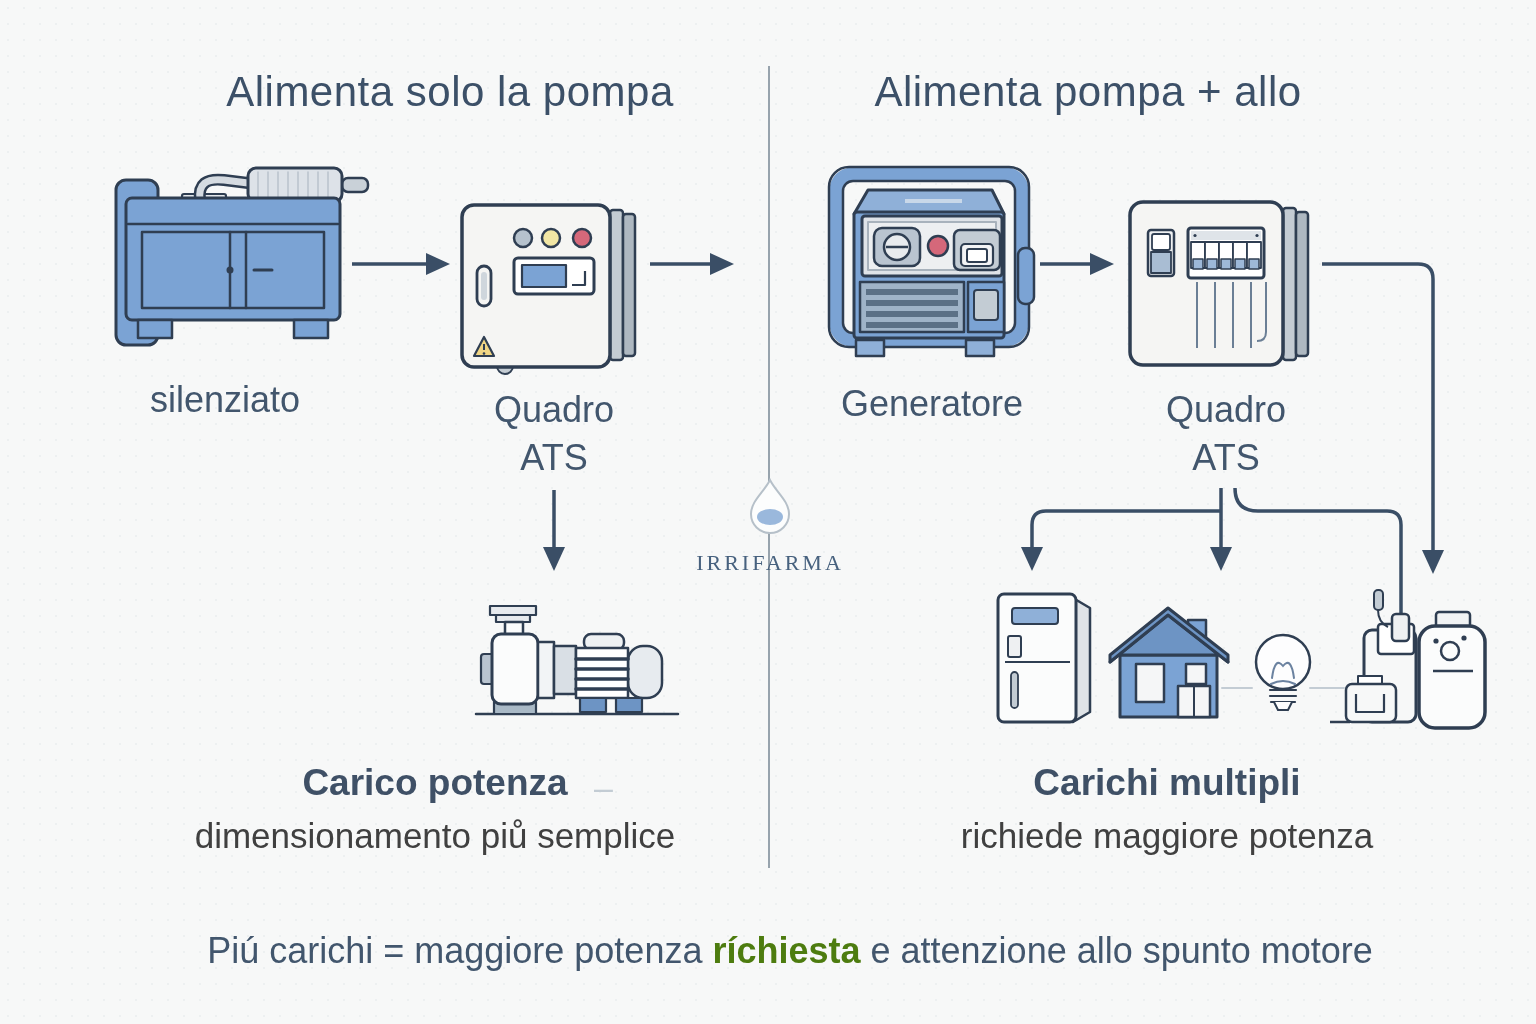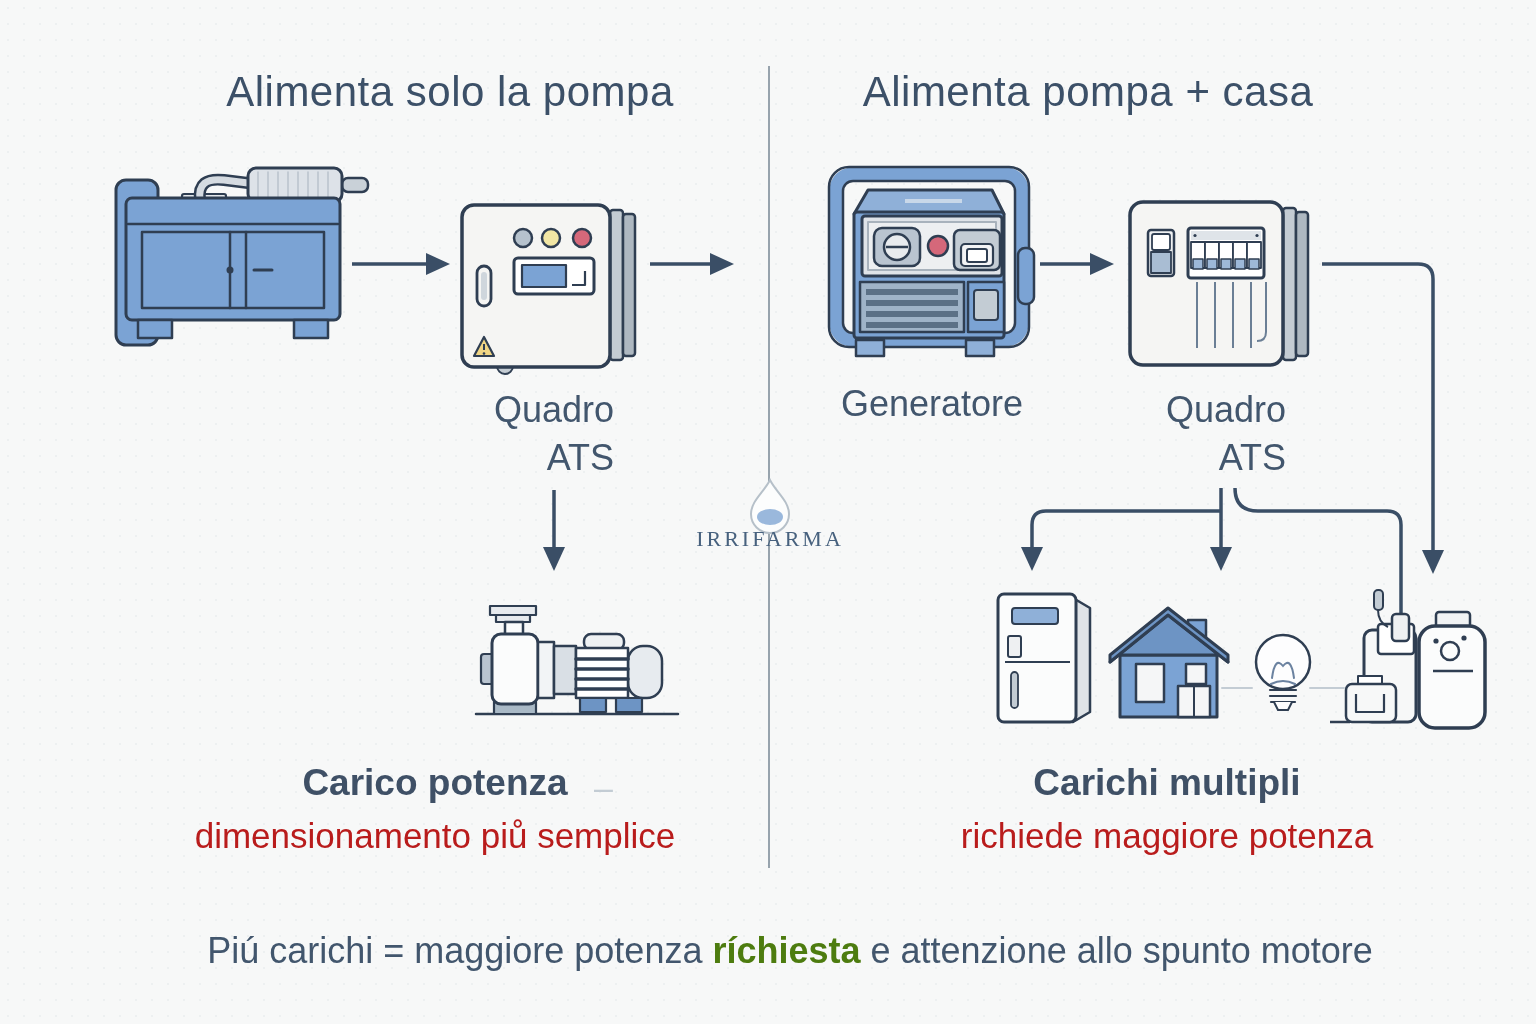--- a/index.html
+++ b/index.html
@@ -5,30 +5,30 @@
   html,body{margin:0;padding:0;}
   body{
     width:1536px;height:1024px;position:relative;overflow:hidden;
     background-color:#f7f8f8;
     background-image:radial-gradient(#edf0f1 1px, transparent 1px);
     background-size:16px 16px;
     font-family:"Liberation Sans","DejaVu Sans",sans-serif;
     color:#3d5168;
   }
   .abs{position:absolute;}
-  .ctr{transform:translateX(-50%);text-align:right;}
+  .ctr{transform:translateX(-50%);text-align:center;}
   .title{font-size:42px;font-weight:400;letter-spacing:0.5px;color:#3c5068;white-space:nowrap;}
   .lbl{font-size:36px;font-weight:400;color:#42566d;line-height:1.32;white-space:nowrap;}
   .result-title{font-size:37px;font-weight:600;color:#3f5066;white-space:nowrap;}
-  .result-sub{font-size:35px;font-weight:400;color:#b91c1c;white-space:nowrap;}
+  .result-sub{font-size:35px;font-weight:400;color:#404040;white-space:nowrap;}
   .dash{font-size:34px;color:#c3ccd4;font-weight:400;}
   .footer{font-size:36px;font-weight:400;color:#42566d;white-space:pre;}
   .footer b{font-weight:700;color:#4d7c0f;}
   .logo-text{font-family:"Liberation Serif","DejaVu Serif",serif;font-size:22px;letter-spacing:3px;
-    color:#47617e;font-weight:500;white-space:nowrap;}
+    color:#47617e;font-weight:500;white-space:nowrap;margin-top:24px;}
   svg{position:absolute;left:0;top:0;}
 </style>
 </head>
 <body>
 
 <svg width="1536" height="1024" viewBox="0 0 1536 1024">
 
   <line x1="769" y1="66" x2="769" y2="868" stroke="#97a3ad" stroke-width="2"></line>
 
   <g stroke-linejoin="round" stroke-linecap="round">
@@ -253,23 +253,24 @@
   </g>
 
   <g>
     <path d="M 770 480 C 764 492 751 501 751 514 A 19 19 0 0 0 789 514 C 789 501 776 492 770 480 Z" fill="#fcfdfd" stroke="#b6c0c9" stroke-width="2"></path>
     <ellipse cx="770" cy="517" rx="13" ry="8" fill="#8fb0d8" opacity="0.9"></ellipse>
     <path d="M 756 504 a 15 15 0 1 0 29 11 a 13 13 0 0 1 -29 -11 z" fill="#2f4e76"></path>
   </g>
 </svg>
 
 <div class="abs ctr title" style="left:450px;top:68px;">Alimenta solo la pompa</div>
-<div class="abs ctr title" style="left:1088px;top:68px;">Alimenta pompa + casa</div>
+<div class="abs ctr title" style="left:1088px;top:68px;">Alimenta pompa + allo</div>
 
 <div class="abs ctr lbl" style="left:225px;top:376px;">
+  <div>silenziato</div>
 </div>
 
 <div class="abs ctr lbl" style="left:554px;top:386px;">
   <div>Quadro</div>
   <div>ATS</div>
 </div>
 
 <div class="abs ctr lbl" style="left:932px;top:380px;">Generatore</div>
 
 <div class="abs ctr lbl" style="left:1226px;top:386px;">

